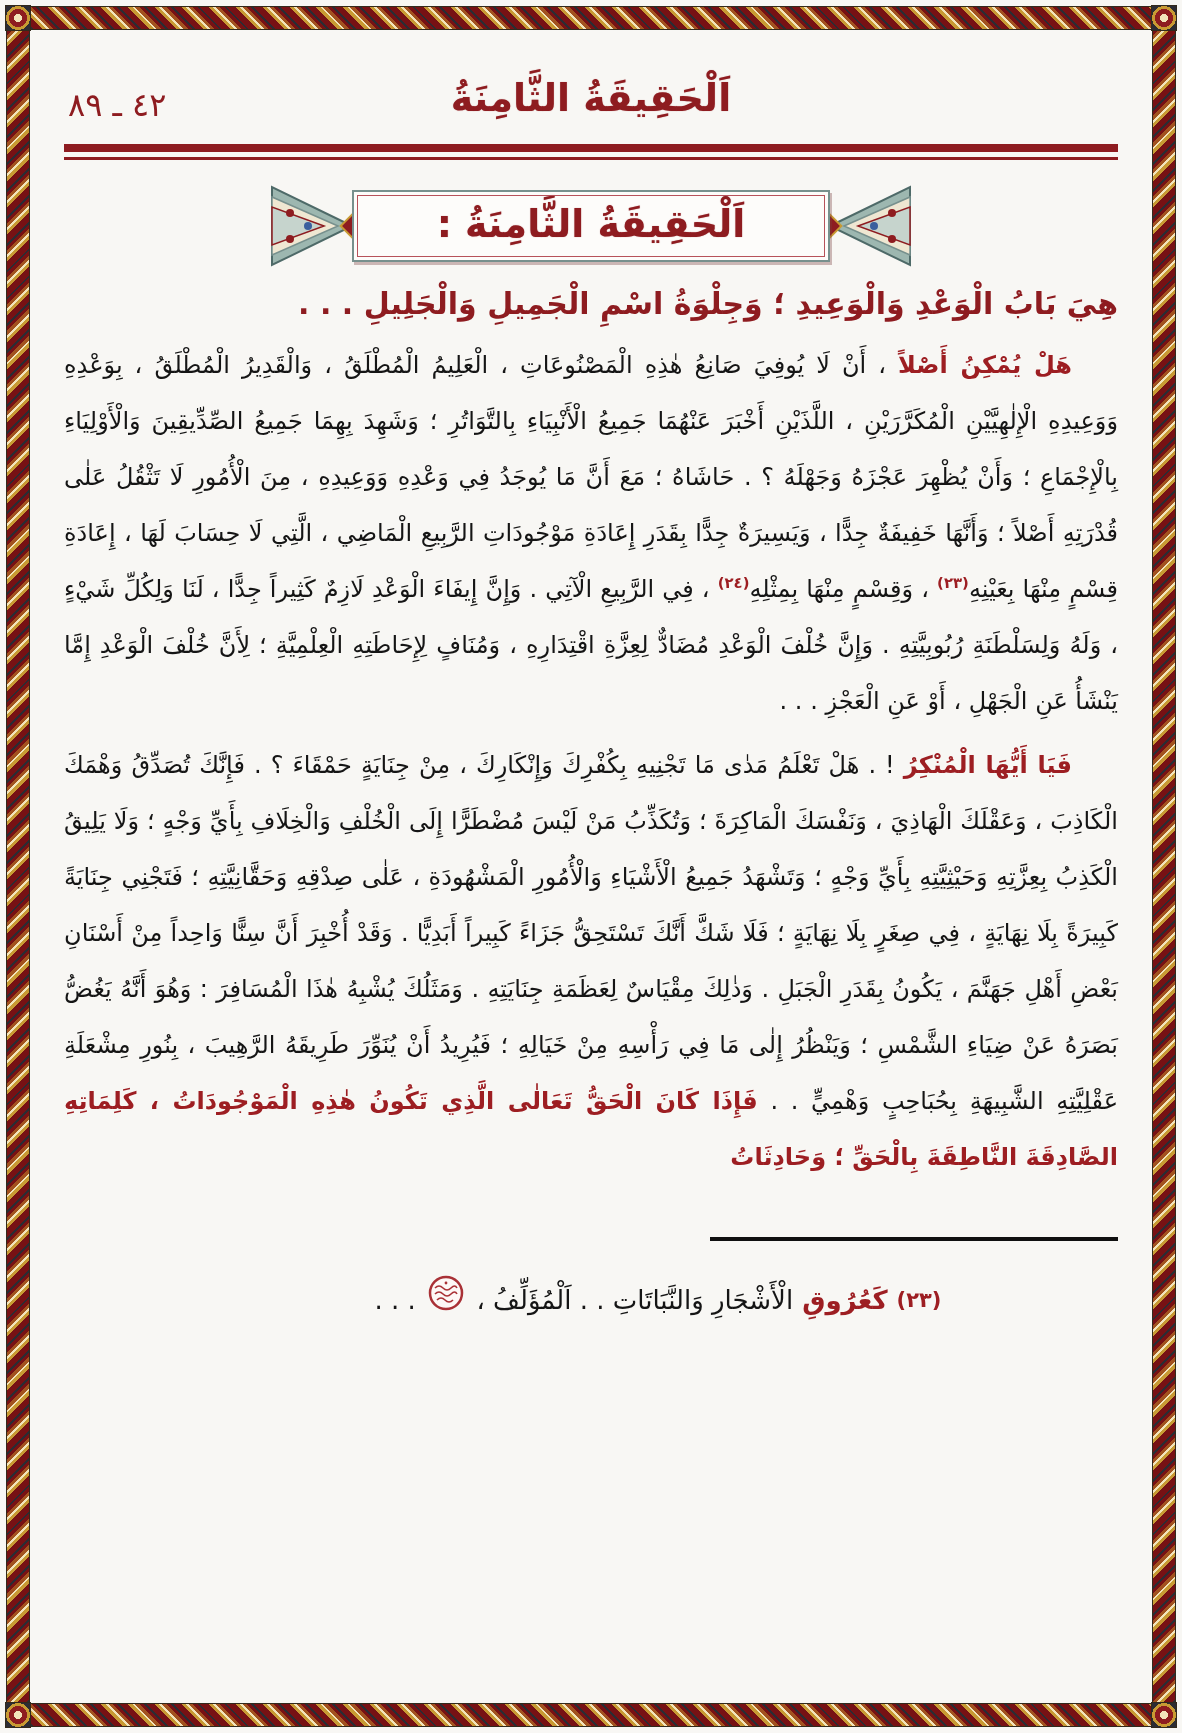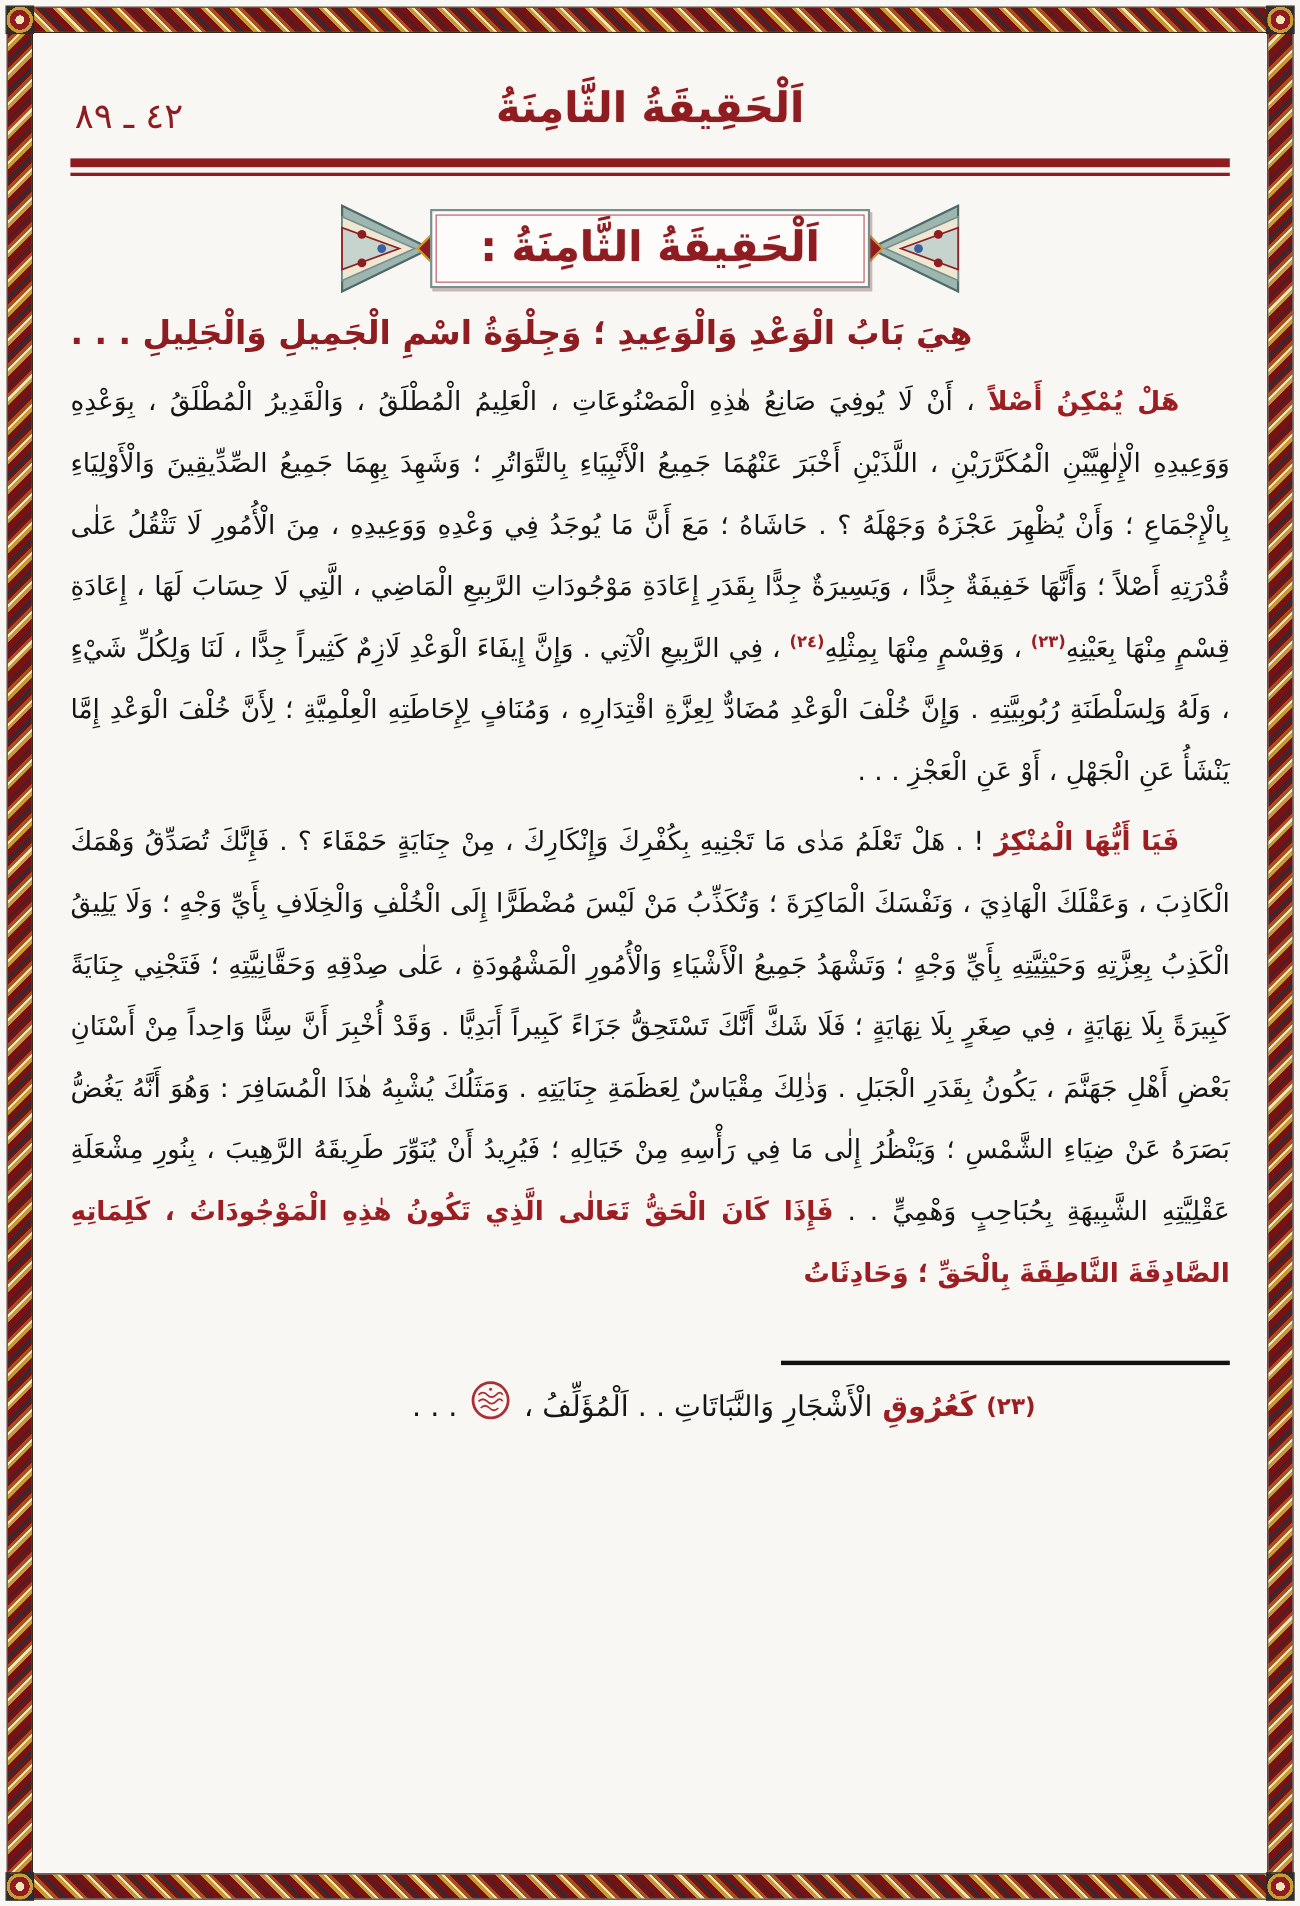--- a/index.html
+++ b/index.html
@@ -43,49 +43,49 @@
   .page-title{position:absolute;left:0;right:0;text-align:center;margin:0;
       font-size:38px;font-weight:bold;color:var(--red);
       text-shadow:0 0 1px rgba(142,28,32,.45);}
   .page-number{position:absolute;left:4px;top:10px;font-size:32px;font-weight:normal;color:var(--red);}
 
   .header-rule{margin-top:6px;}
   .header-rule .bar1{height:8px;background:var(--red);}
   .header-rule .bar2{height:3px;background:var(--red);margin-top:5px;}
 
   
-  .title-box-wrap{position:relative;width:400px;margin:30px auto 0;}
+  .title-box-wrap{position:relative;width:478px;margin:30px auto 0;}
   .title-box{position:relative;background:#fdfcfa;border:2px solid #77908d;
       outline:1px solid #b7525a;outline-offset:-6px;
       box-shadow:2px 3px 0 rgba(120,60,60,.35);
       padding:10px 18px 14px;text-align:center;}
   .title-box .box-title{font-size:38px;font-weight:bold;color:var(--red);
       text-shadow:0 0 1px rgba(142,28,32,.5);}
   .orn{position:absolute;top:50%;width:96px;height:86px;}
   .orn.left{left:-88px;transform:translateY(-50%) scaleX(-1);}
   .orn.right{right:-88px;transform:translateY(-50%);}
 
-  .subtitle{margin:24px 0 0;text-align:left;font-size:30px;font-weight:bold;
+  .subtitle{margin:24px 0 0;text-align:right;font-size:30px;font-weight:bold;
       color:var(--red);}
 
   
   .body-text{margin-top:16px;font-size:24px;line-height:56px;color:var(--ink);
       text-align:justify;}
   .para{margin:0 0 8px;text-indent:46px;}
   .seg.black{color:var(--ink);}
   .seg.red-lead{color:var(--red-bright);font-weight:bold;}
   .seg.red-tail{color:var(--red-bright);font-weight:bold;}
   .seg.red-sup{color:var(--red-bright);font-weight:bold;font-size:0.62em;
       vertical-align:super;line-height:0;}
 
   
   .fn-sep{width:408px;height:4px;background:#101010;margin:52px 300px 14px auto;margin-left:auto;}
   .fn-sep{margin-right:0;}
   .footnotes{width:640px;margin-right:140px;margin-left:auto;text-align:center;
-      font-size:26px;line-height:44px;color:var(--ink);}
+      font-size:26px;line-height:90px;color:var(--ink);}
   .footnote .fn-marker{color:var(--red-bright);font-weight:bold;font-size:21px;vertical-align:2px;}
   .footnote .fn-lead{color:var(--red-bright);font-weight:bold;}
   .footnote .seal{display:inline-block;vertical-align:middle;margin:0 4px;}
 </style>
 </head>
 <body>
 
 <div class="page">
 
   <div>

